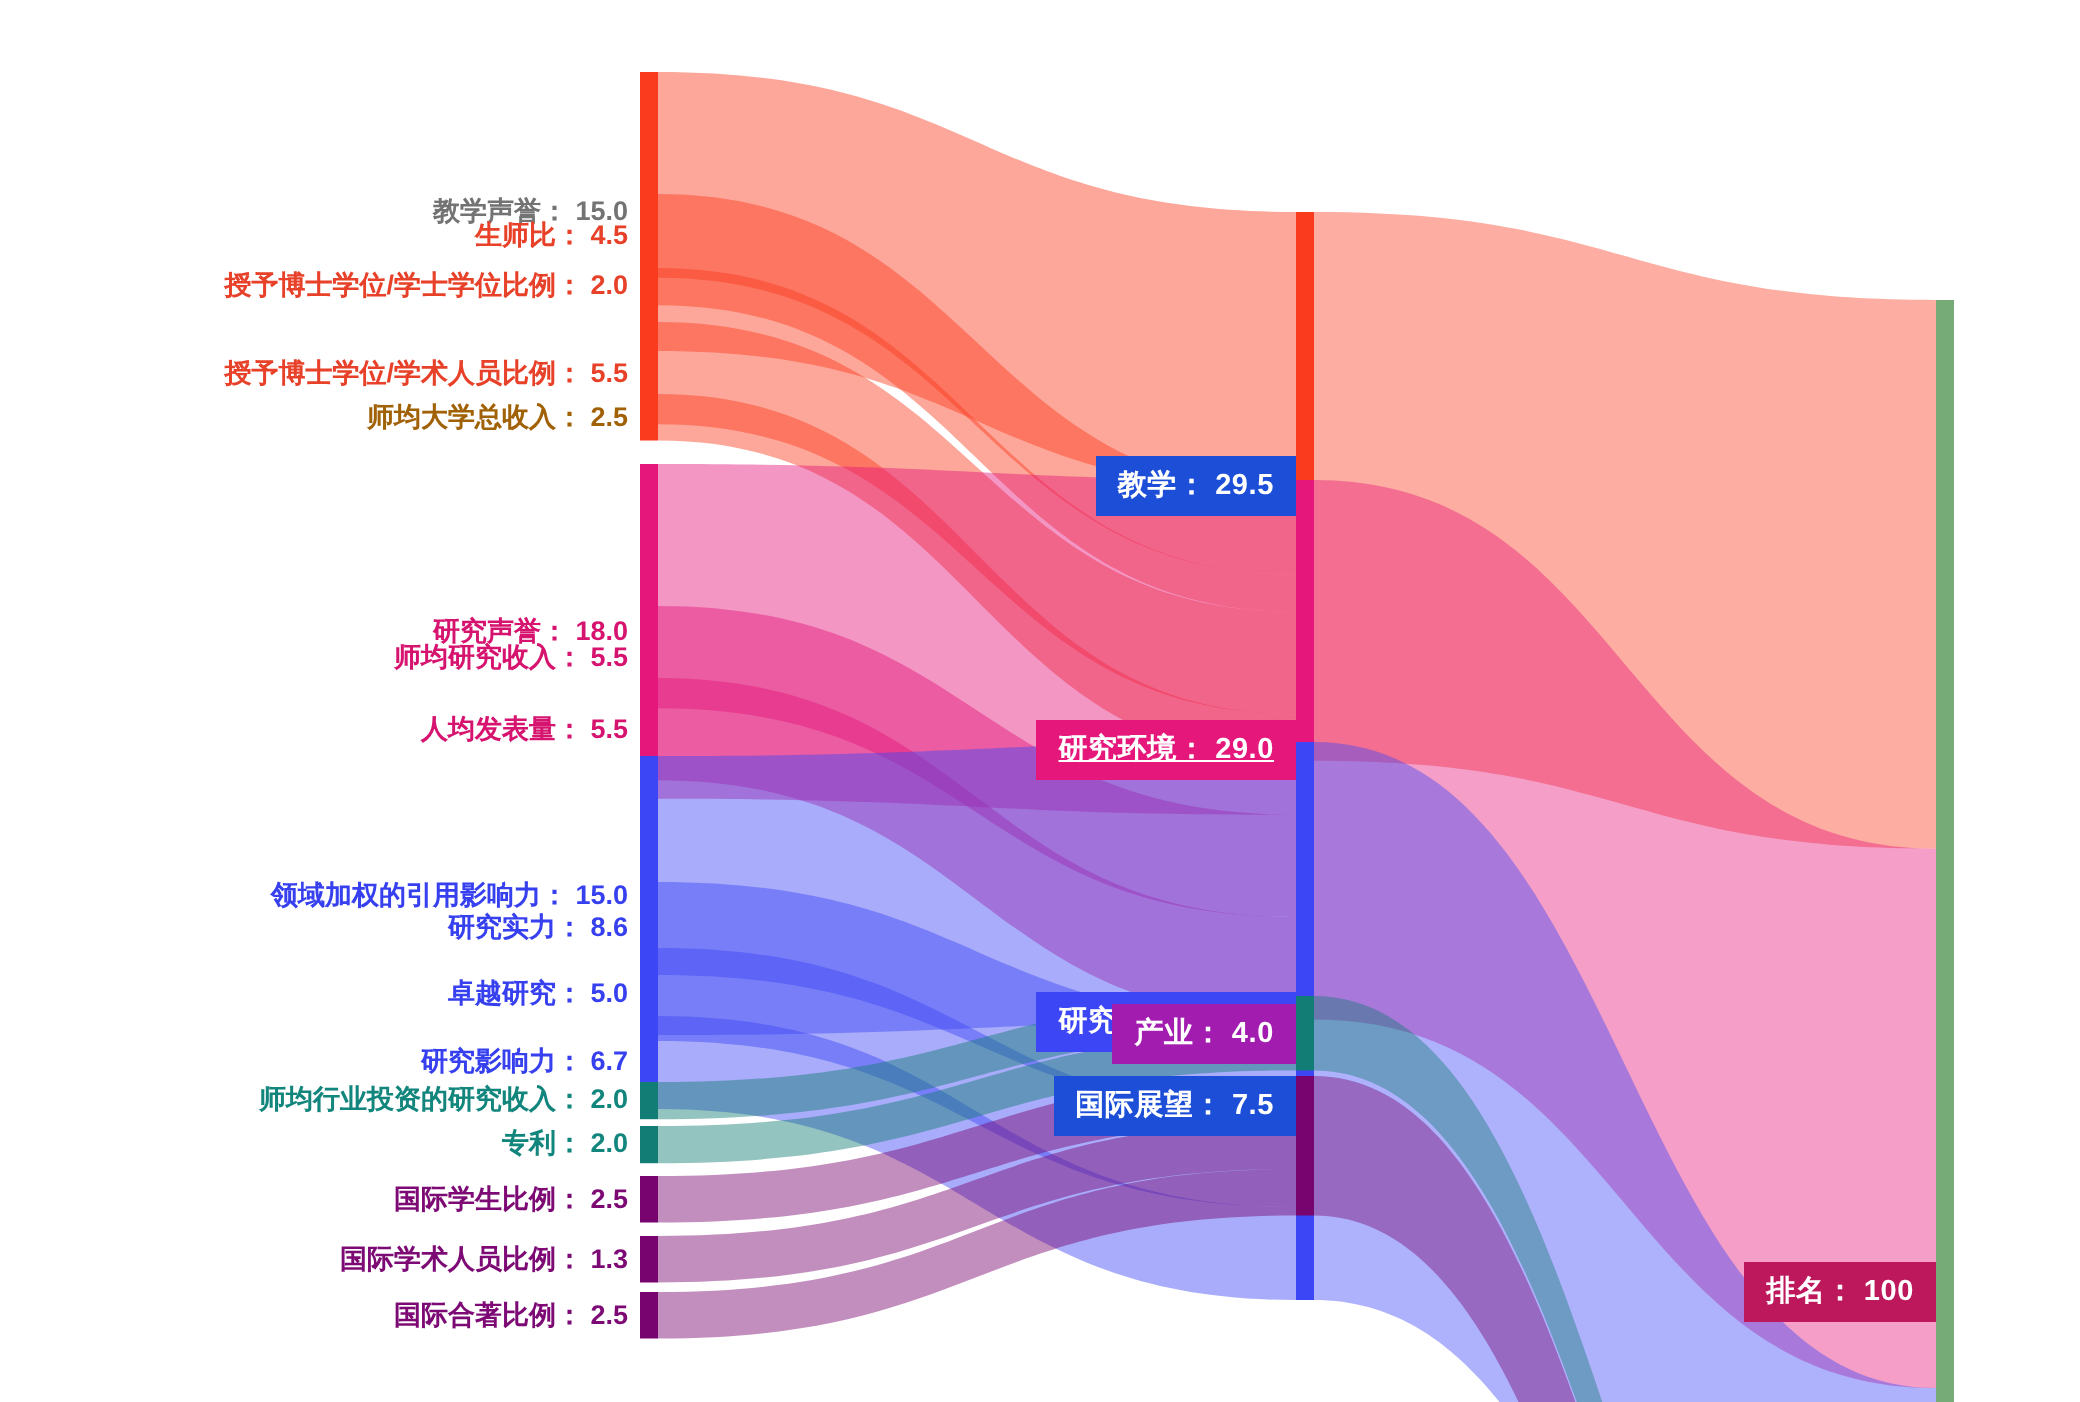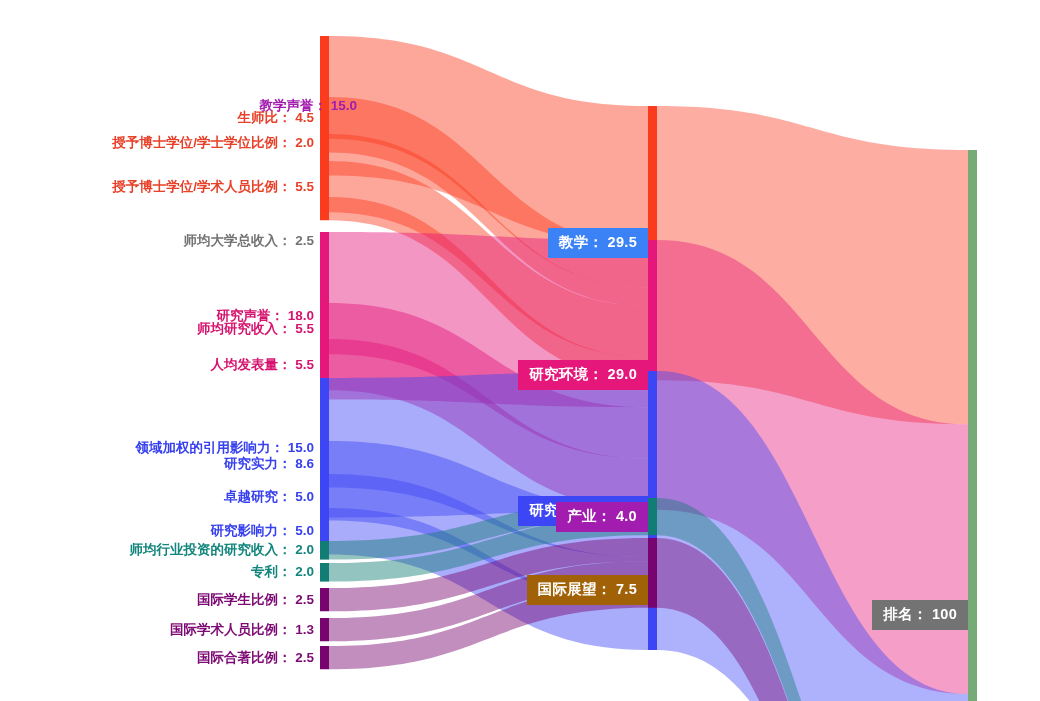--- a/index.html
+++ b/index.html
@@ -62,37 +62,37 @@
         <rect x="320" y="646" width="9" height="23.25" fill="#78046f"></rect>
         <rect x="648" y="106" width="9" height="274.35" fill="#fb3b1e"></rect>
         <rect x="648" y="240" width="9" height="269.70000000000005" fill="#e5177b"></rect>
         <rect x="648" y="371" width="9" height="279" fill="#3d46f5"></rect>
         <rect x="648" y="498" width="9" height="37.2" fill="#127d74"></rect>
         <rect x="648" y="538" width="9" height="69.75" fill="#78046f"></rect>
         <rect x="968" y="150" width="9" height="930.0000000000001" fill="#76ab78"></rect>
       </g>
     </svg>
   <div id="labels">
-      <div class="lbl" style="right: 683px; top: 105.75px; color: #a21caf; margin-left: 36px;">教学声誉：  15.0</div>
+      <div class="lbl" style="right: 726px; top: 105.75px; color: #737373; margin-left: 36px;">教学声誉：  15.0</div>
       <div class="lbl" style="right: 726px; top: 117.925px; color: rgb(232, 65, 42);">生师比：  4.5</div>
       <div class="lbl" style="right: 726px; top: 143.3px; color: rgb(232, 65, 42);">授予博士学位/学士学位比例：  2.0</div>
       <div class="lbl" style="right: 726px; top: 186.575px; color: rgb(232, 65, 42);">授予博士学位/学术人员比例：  5.5</div>
-      <div class="lbl" style="right: 726px; top: 208.625px; color: #737373; margin-top: 32px;">师均大学总收入：  2.5</div>
+      <div class="lbl" style="right: 726px; top: 208.625px; color: #a16207;">师均大学总收入：  2.5</div>
       <div class="lbl" style="right: 726px; top: 315.7px; color: rgb(214, 20, 111);">研究声誉：  18.0</div>
       <div class="lbl" style="right: 726px; top: 328.575px; color: rgb(214, 20, 111);">师均研究收入：  5.5</div>
       <div class="lbl" style="right: 726px; top: 364.575px; color: rgb(214, 20, 111);">人均发表量：  5.5</div>
       <div class="lbl" style="right: 726px; top: 447.75px; color: rgb(55, 64, 238); text-align: right;">领域加权的引用影响力：  15.0</div>
       <div class="lbl" style="right: 726px; top: 464.25px; color: rgb(55, 64, 238);">研究实力：  8.6</div>
       <div class="lbl" style="right: 726px; top: 497.25px; color: rgb(55, 64, 238);">卓越研究：  5.0</div>
-      <div class="lbl" style="right: 726px; top: 531.25px; color: rgb(55, 64, 238);">研究影响力：  5.0</div>
+      <div class="lbl" style="right: 726px; top: 531.25px; color: rgb(55, 64, 238);">研究影响力：  6.7</div>
       <div class="lbl" style="right: 726px; top: 550.3px; color: rgb(18, 133, 124);">师均行业投资的研究收入：  2.0</div>
       <div class="lbl" style="right: 726px; top: 572.3px; color: rgb(18, 133, 124);">专利：  2.0</div>
       <div class="lbl" style="right: 726px; top: 599.625px; color: rgb(125, 10, 116); padding-left: 16px;">国际学生比例：  2.5</div>
       <div class="lbl" style="right: 726px; top: 629.625px; color: rgb(125, 10, 116);">国际学术人员比例：  1.3</div>
       <div class="lbl" style="right: 726px; top: 657.625px; color: rgb(125, 10, 116);">国际合著比例：  2.5</div>
-      <div class="nodelbl" style="background: #3b82f6; top: 243.175px; left: auto; right: 392px;">教学：  29.5</div>
-      <div class="nodelbl" style="background: rgb(229, 23, 123); top: 374.85px; left: auto; right: 392px;">研究环境：  29.0</div>
+      <div class="nodelbl" style="background: #1d4ed8; top: 243.175px; left: auto; right: 392px;">教学：  29.5</div>
+      <div class="nodelbl" style="background: rgb(229, 23, 123); top: 374.85px; left: auto; right: 392px; text-decoration: underline;">研究环境：  29.0</div>
       <div class="nodelbl" style="background: rgb(61, 70, 245); top: 510.5px; left: auto; right: 392px;">研究质量：  30.0</div>
       <div class="nodelbl" style="background: #a21caf; top: 516.6px; left: auto; right: 392px;">产业：  4.0</div>
-      <div class="nodelbl" style="background: #a16207; top: 590px; left: auto; right: 392px;">国际展望：  7.5</div>
-      <div class="nodelbl" style="background: #737373; top: 615px; left: auto; right: 72px;">排名：  100</div>
+      <div class="nodelbl" style="background: #1d4ed8; top: 553px; left: auto; right: 392px;">国际展望：  7.5</div>
+      <div class="nodelbl" style="background: #be185d; top: 646px; left: auto; right: 72px;">排名：  100</div>
     </div>
 </div>
 
 </body></html>

